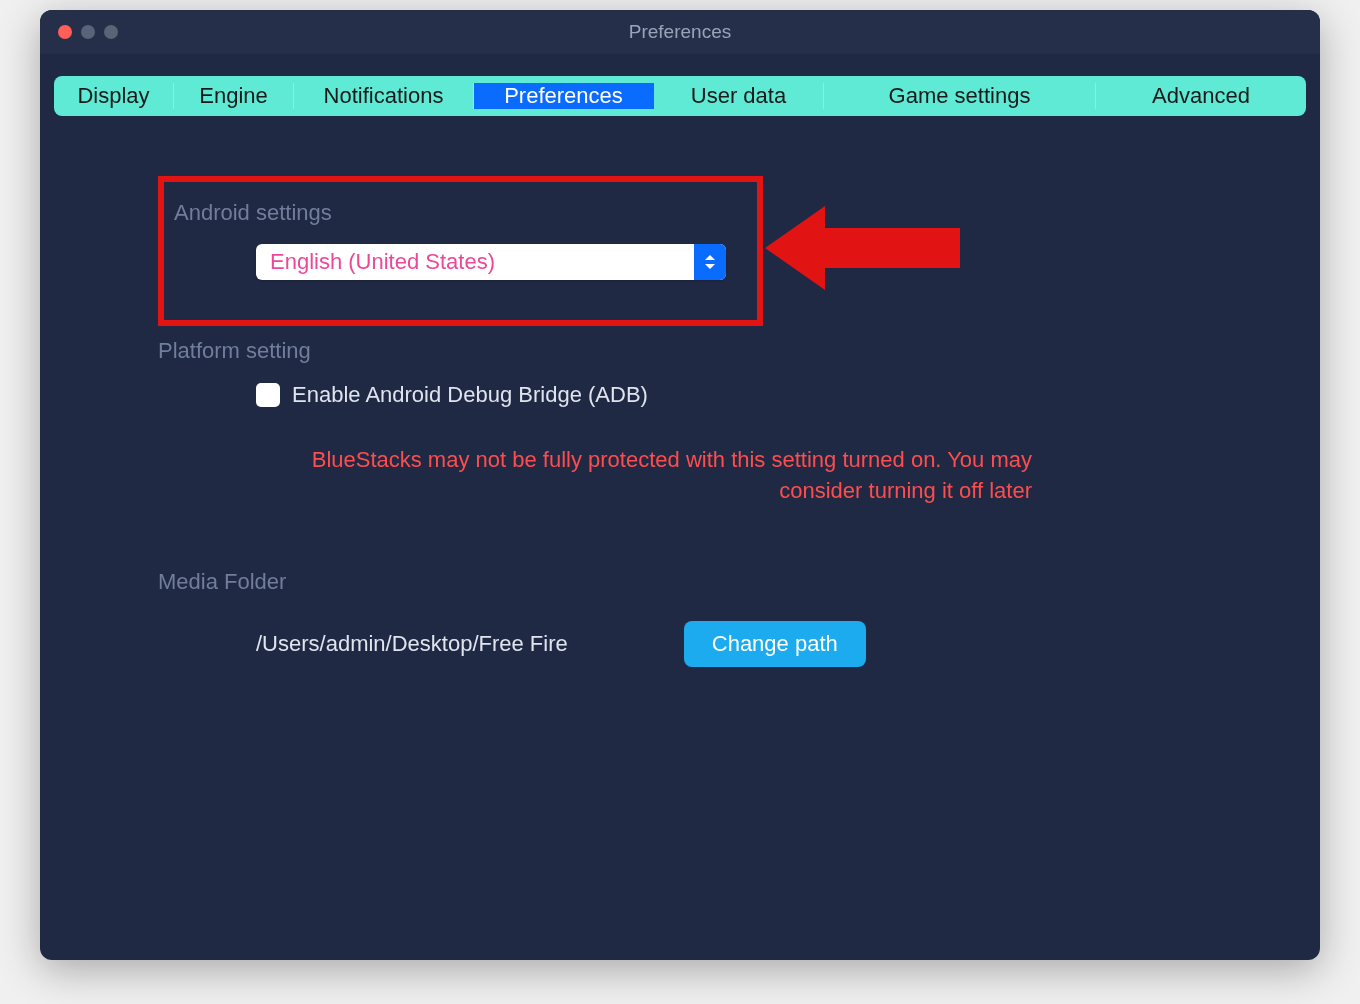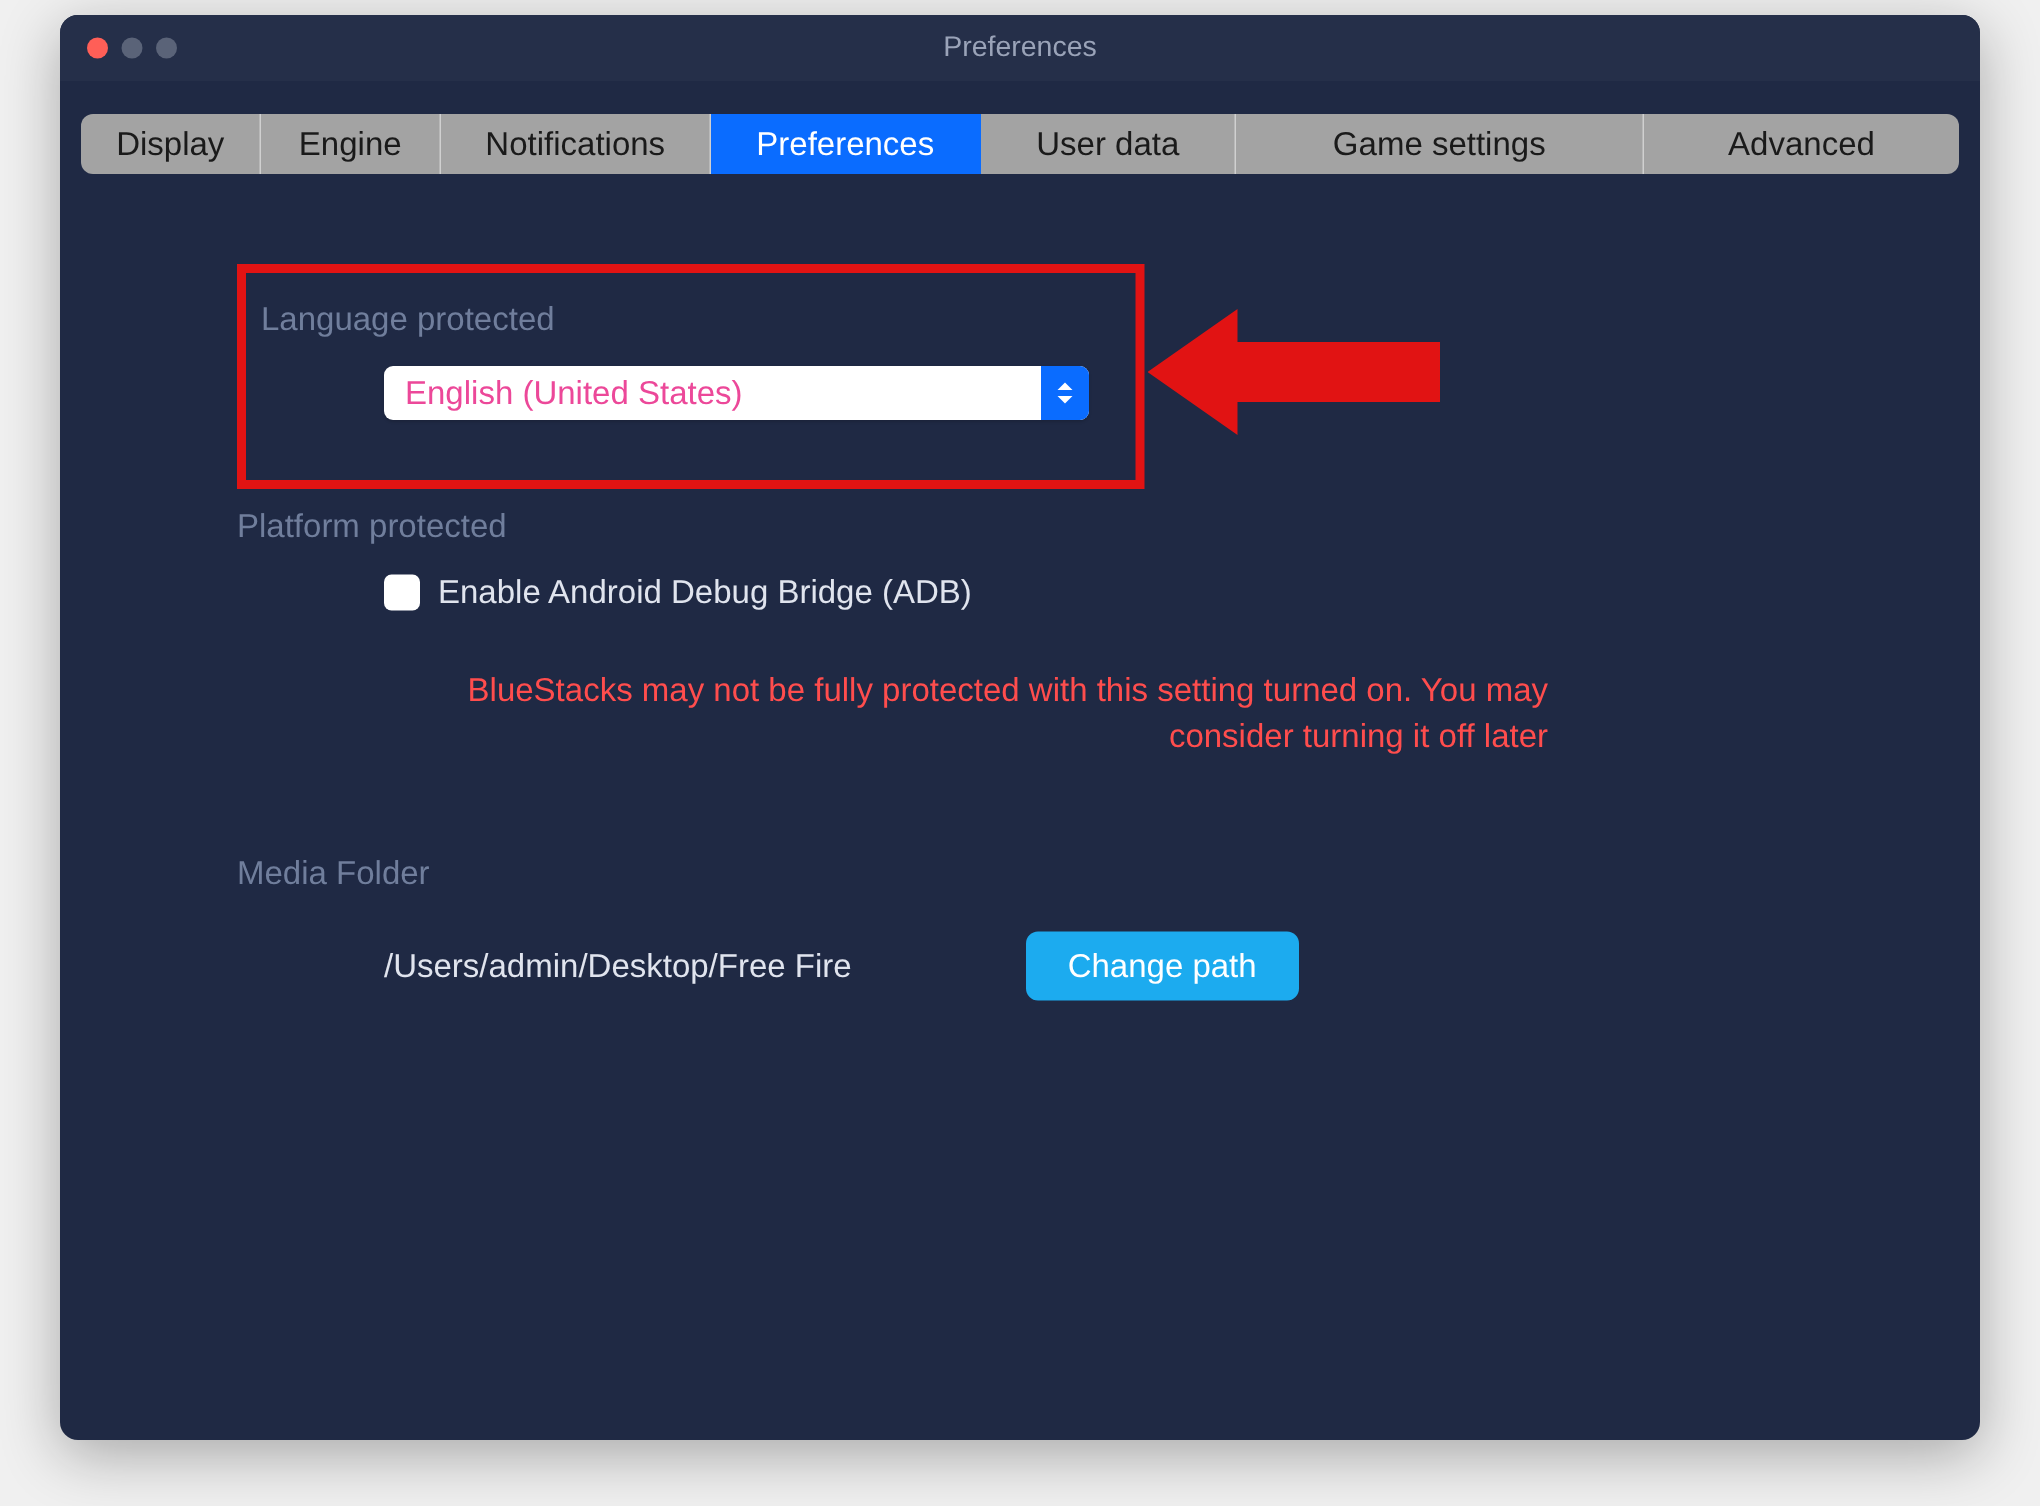--- a/index.html
+++ b/index.html
@@ -50,24 +50,25 @@
       position: absolute;
       left: 50%;
       transform: translateX(-50%);
       color: #9aa3b8;
       font-size: 19px;
       font-weight: 400;
     }
     .tabbar {
       margin: 22px 14px 0 14px;
       display: flex;
-      background: #a3a3a3;
+      background: #5eead4;
       border-radius: 8px;
       overflow: hidden;
       height: 40px;
+      align-items: center;
     }
     .tab {
       flex: 0 0 auto;
       display: flex;
       align-items: center;
       justify-content: center;
       font-size: 22px;
       color: #1a1a1a;
       border-right: 1px solid #d0d0d0;
       padding: 0 10px;
@@ -241,34 +242,34 @@
 
   <div class="content">
 
     <div class="highlight-box"></div>
 
     <svg class="arrow" viewBox="0 0 200 100">
       <polygon points="0,50 60,8 60,30 195,30 195,70 60,70 60,92" fill="#e11313"></polygon>
     </svg>
 
     <div class="lang-section">
-      <div class="section-label">Language protected</div>
+      <div class="section-label">Android settings</div>
       <div class="lang-row">
         <div class="select-wrap">
           <div class="select-text">English (United States)</div>
           <div class="select-arrows">
             <div class="chev up"></div>
             <div class="chev down"></div>
           </div>
         </div>
       </div>
     </div>
 
     <div class="platform-section">
-      <div class="section-label">Platform protected</div>
+      <div class="section-label">Platform setting</div>
       <div class="check-row">
         <div class="checkbox"></div>
         <div class="check-label">Enable Android Debug Bridge (ADB)</div>
       </div>
       <div class="warning-text">BlueStacks may not be fully protected with this setting turned on. You may consider turning it off later</div>
     </div>
 
     <div class="media-section">
       <div class="section-label">Media Folder</div>
       <div class="media-row">

